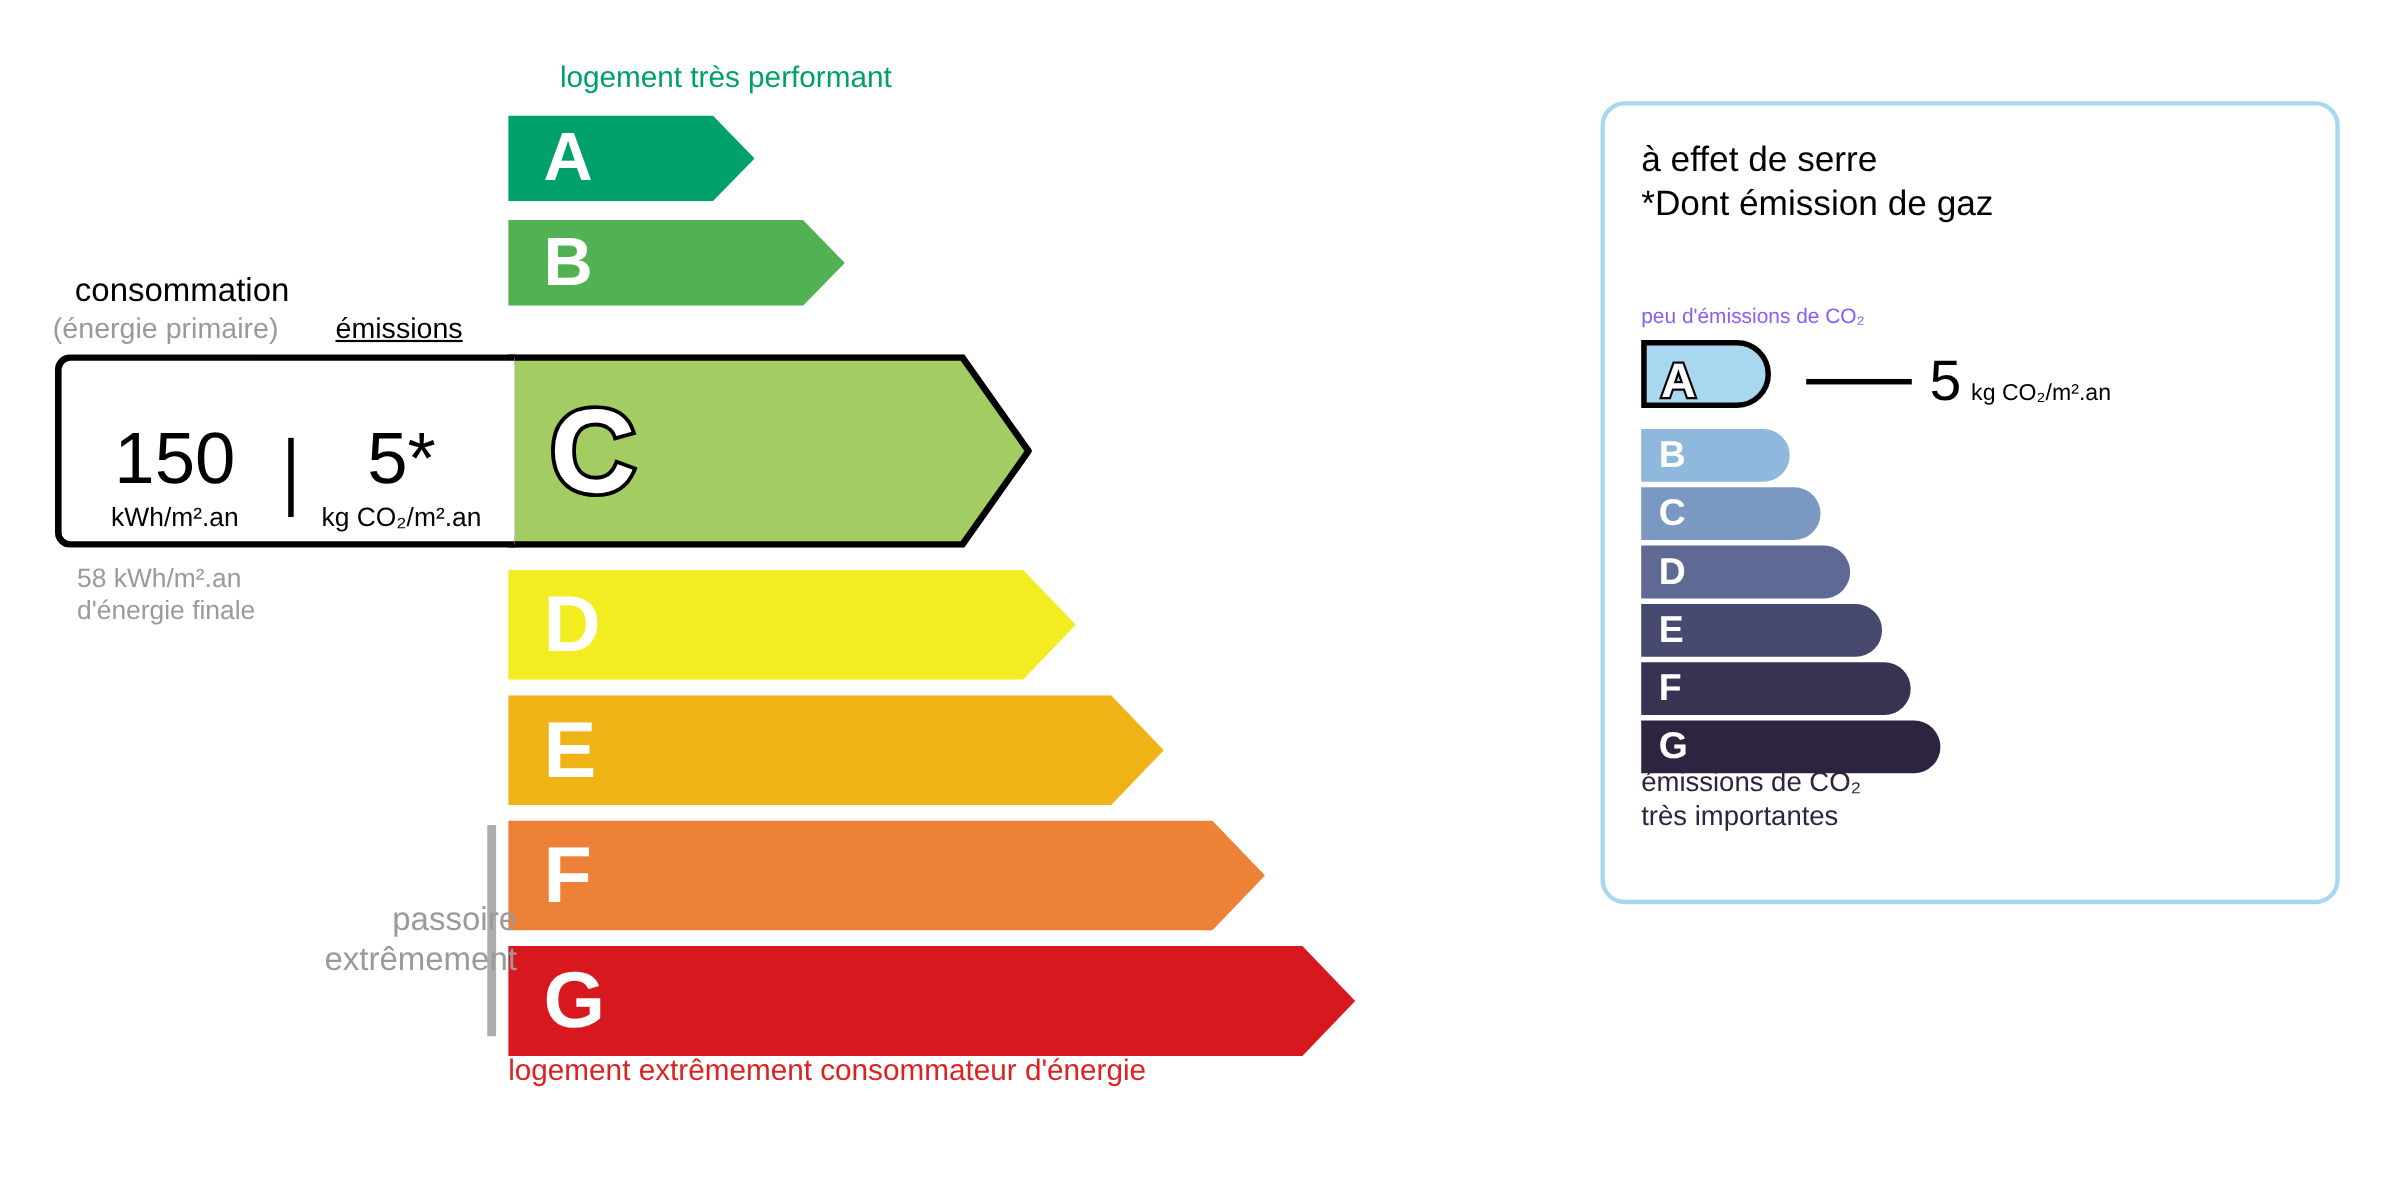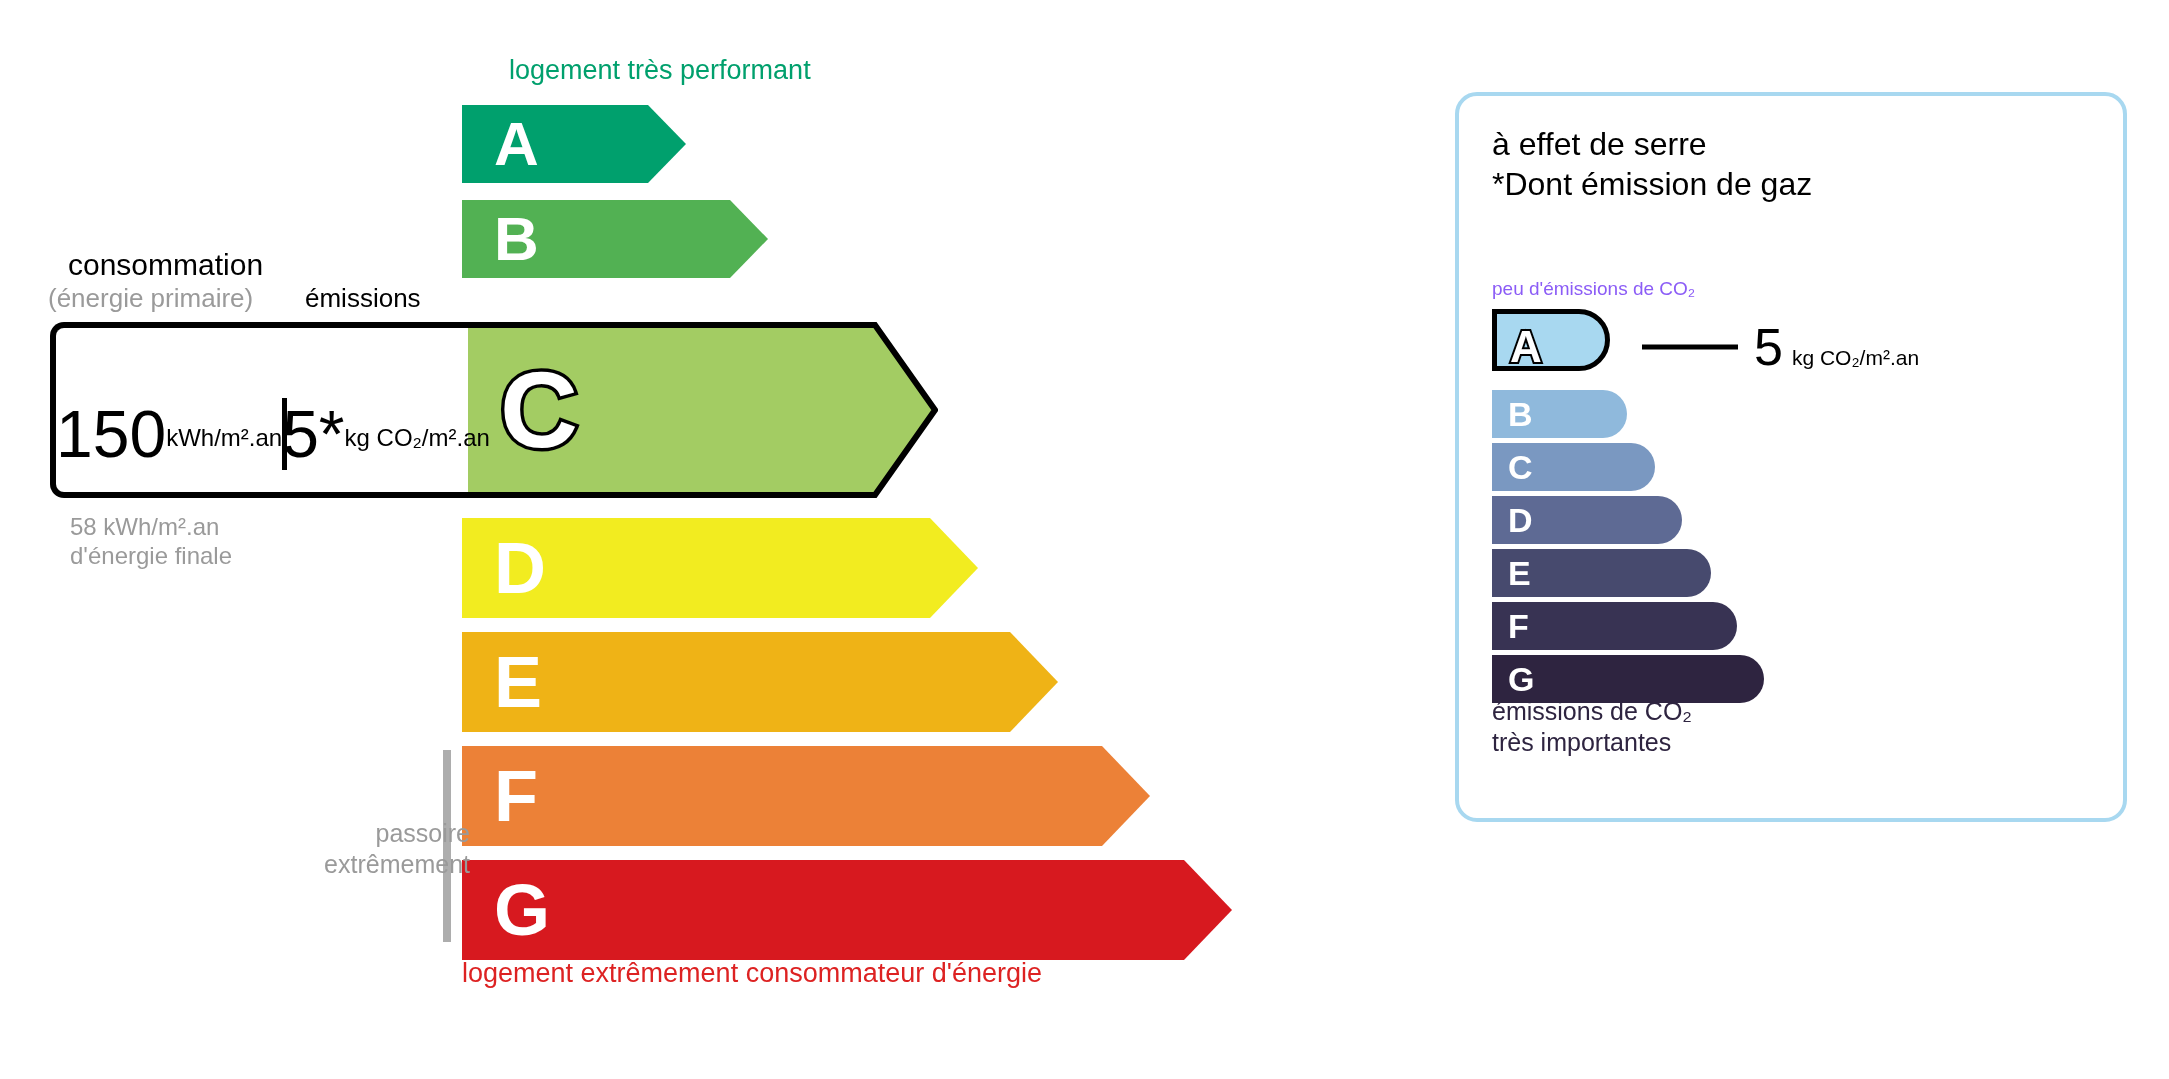--- a/index.html
+++ b/index.html
@@ -41,40 +41,40 @@
   #sel-wrap { position: absolute; left: 50px; top: 322px; }
   .value-box {
     position: absolute; left: 0; top: 0;
     width: 418px; height: 176px;
     border: 6px solid #000; border-right: none;
     border-radius: 14px 0 0 14px;
     background: #fff; z-index: 6;
     display: flex;
   }
   .value-cell {
-    flex: 1; display: flex; flex-direction: row;
+    flex: 1; display: flex; flex-direction: column;
     align-items: center; justify-content: center;
     position: relative;
     margin-top: 48px;
   }
   .value-cell + .value-cell::before {
     content: ""; position: absolute; left: 0; top: 22px; bottom: 22px;
     width: 5px; background: #000;
   }
   .value-num { font-size: 66px; line-height: 1; color: #000; }
   .value-unit { font-size: 24px; margin-top: 8px; color: #000; white-space: nowrap; }
 
   .final-note {
     position: absolute; left: 70px; top: 512px;
     font-size: 24px; line-height: 1.22; color: #9a9a9a;
   }
 
   .passoire {
     position: absolute; left: 280px; top: 818px;
-    font-size: 25px; line-height: 1.22; color: #9a9a9a;
+    font-size: 30px; line-height: 1.22; color: #9a9a9a;
     text-align: right; width: 190px;
   }
   .passoire-bar {
     position: absolute; left: 443px; top: 750px;
     width: 8px; height: 192px; background: #adadad;
   }
 
   
   #co2 {
     position: absolute; left: 1455px; top: 92px;
@@ -136,21 +136,21 @@
 <body>
 
 <div id="root">
 
   <div id="dpe">
 
     <div class="top-caption">logement très performant</div>
 
     <div style="position:absolute;left:68px;top:248px;font-size:30px;color:#000;text-align:center;">consommation</div>
     <div style="position:absolute;left:48px;top:283px;font-size:26px;color:#9a9a9a;">(énergie primaire)</div>
-    <div style="position:absolute;left:305px;top:283px;font-size:26px;color:#000;">émissions</div>
+    <div style="position:absolute;left:305px;top:283px;font-size:26px;color:#000;text-decoration:underline;">émissions</div>
 
     <div class="arrow-row" style="top:105px;">
       <div class="arrow" style="width:224px;">
         <svg class="body" width="224" height="78" viewBox="0 0 224 78" preserveAspectRatio="none">
           <polygon points="0,0 186,0 224,39 186,78 0,78" fill="#00A06D"></polygon>
         </svg>
         <span class="letter">A</span>
       </div>
     </div>
 

